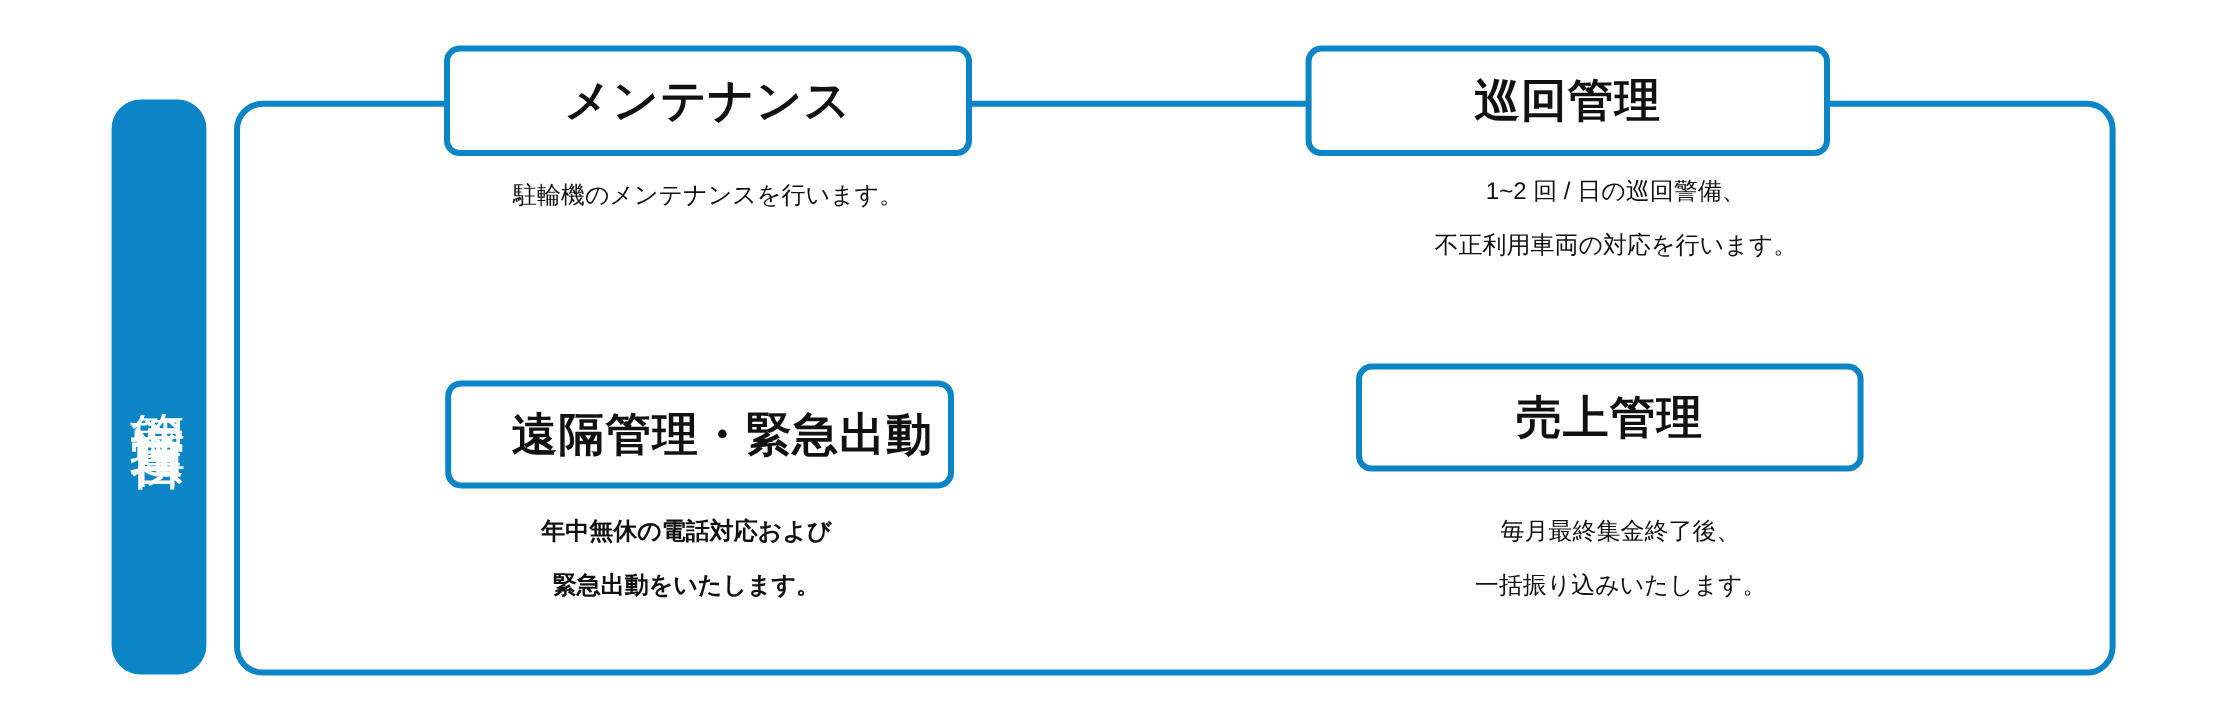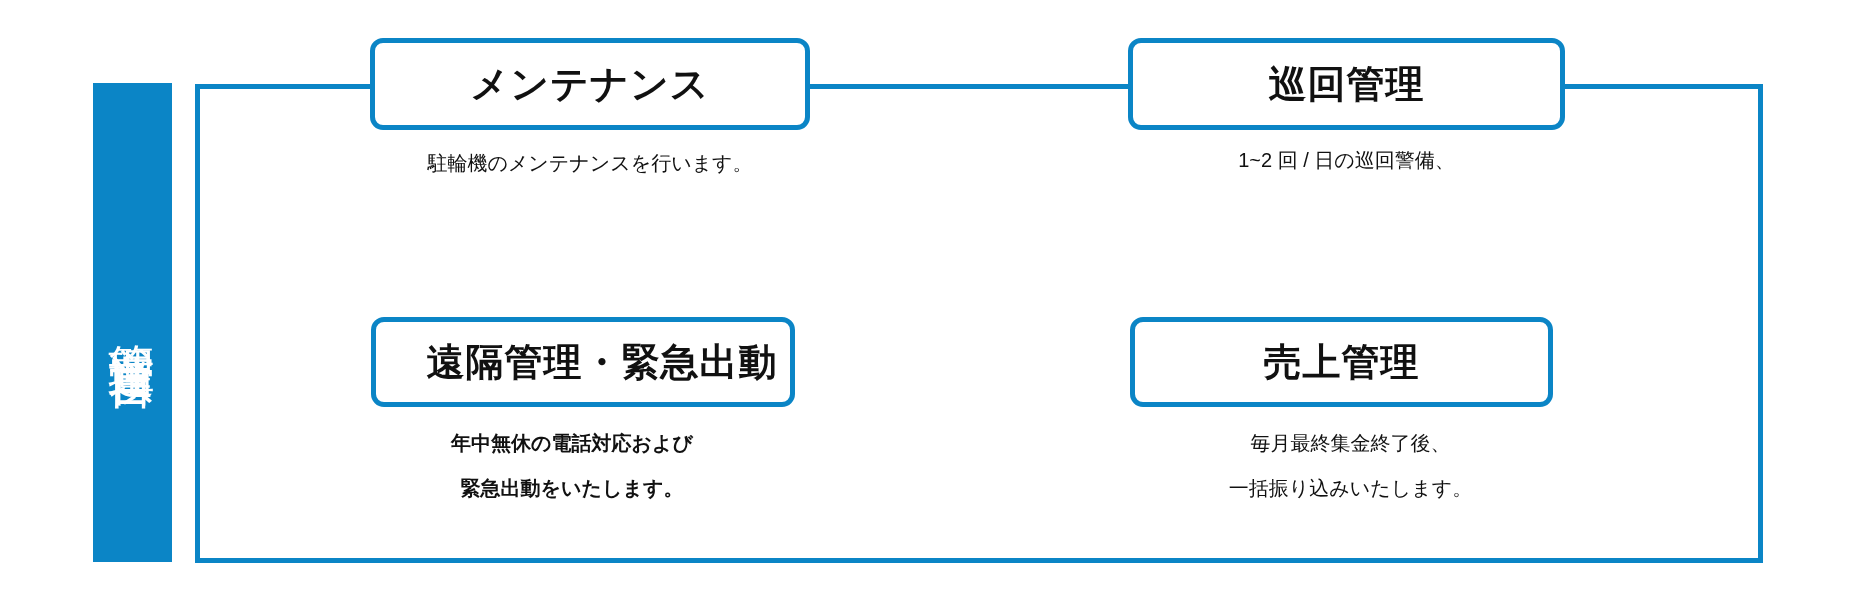--- a/index.html
+++ b/index.html
@@ -1,21 +1,21 @@
 <!DOCTYPE html>
 <html style="--accent: #0b85c6; --ink: #111111; --paper: #ffffff; --bar_text: #ffffff;"><head>
 <meta charset="utf-8">
 <style>
   :root {
     --accent: #0b85c6;
     --ink: #111111;
     --paper: #ffffff;
     --bar_text: #ffffff;
   }
-  * { margin: 0; padding: 0; box-sizing: border-box; }
+  * { margin: 0; padding: 0; box-sizing: border-box; border-radius: 24px; }
   html, body {
     background: var(--paper);
     font-family: "Liberation Sans", "DejaVu Sans", sans-serif;
   }
   .canvas {
     position: relative;
     width: 1858px;
     height: 604px;
     background: var(--paper);
     overflow: hidden;
@@ -60,23 +60,23 @@
     display: flex;
     align-items: center;
     justify-content: center;
     color: var(--ink);
     font-weight: bold;
     font-size: 38px;
     letter-spacing: 1px;
     z-index: 2;
   }
   .box-1 { left: 370px;  top: 38px;  width: 440px; height: 92px; }
-  .box-2 { left: 1128px; top: 38px;  width: 437px; height: 92px; }
+  .box-2 { left: 1088px; top: 38px;  width: 437px; height: 92px; }
   .box-3 { left: 371px;  top: 317px; width: 424px; height: 90px; padding-left: 38px; }
-  .box-4 { left: 1130px; top: 317px; width: 423px; height: 90px; }
+  .box-4 { left: 1130px; top: 303px; width: 423px; height: 90px; }
   
   .item-desc {
     position: absolute;
     text-align: center;
     color: var(--ink);
     font-size: 20px;
     line-height: 45px;
     z-index: 1;
   }
   .desc-1 { left: 330px;  top: 141px; width: 520px; }
@@ -100,20 +100,21 @@
   </div>
   <div class="item-desc desc-1">
     <div class="desc-line">駐輪機のメンテナンスを行います。</div>
   </div>
 
   <div class="item-box box-2">
     <span>巡回管理</span>
   </div>
   <div class="item-desc desc-2">
     <div class="desc-line">1~2 回 / 日の巡回警備、</div>
+    <div class="desc-line">不正利用車両の対応を行います。</div>
   </div>
 
   <div class="item-box box-3">
     <span>遠隔管理・緊急出動</span>
   </div>
   <div class="item-desc desc-3">
     <div class="desc-line">年中無休の電話対応および</div>
     <div class="desc-line">緊急出動をいたします。</div>
   </div>
 

